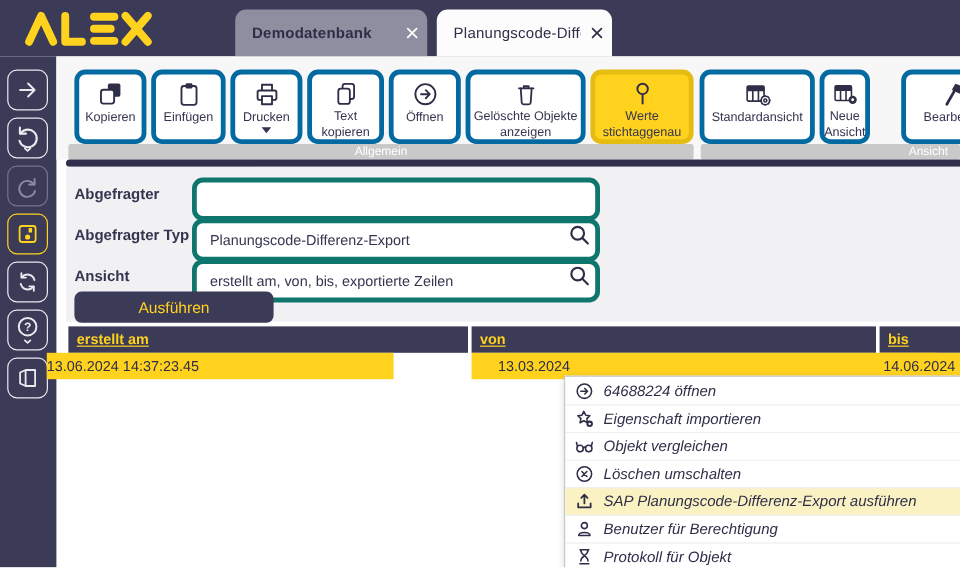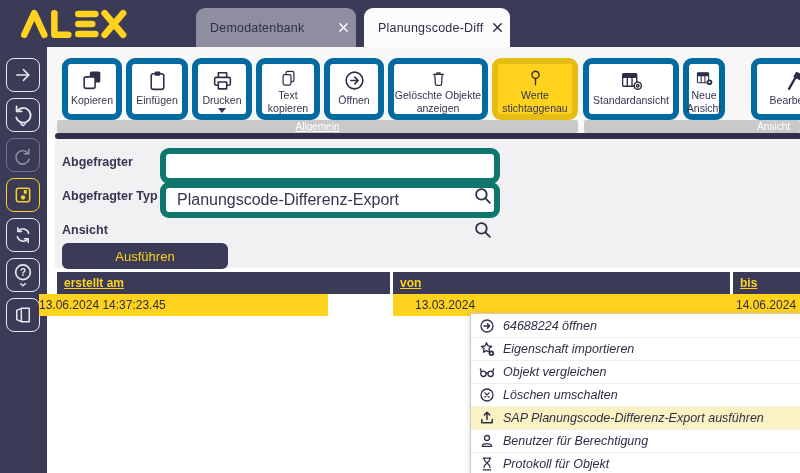--- a/index.html
+++ b/index.html
@@ -5,53 +5,53 @@
   * { margin:0; padding:0; box-sizing:border-box; }
   html,body { width:800px; height:473px; }
   body { font-family:"Liberation Sans", sans-serif; background:#fff; }
   .app { position:relative; width:800px; height:473px; overflow:hidden; background:#fff; }
 
   
   .header { position:absolute; left:0; top:0; width:800px; height:47px; background:#3B3B58; }
   .logo { position:absolute; left:12px; top:7px; }
   .tab { position:absolute; bottom:0; height:39px; border-radius:9px 9px 0 0;
          display:flex; align-items:center; font-size:12.5px; letter-spacing:.2px; }
-  .tab-inactive { left:196px; width:160px; background:#8E8EA0; color:#2E2E48; }
+  .tab-inactive { left:196px; width:160px; background:#8E8EA0; color:#2E2E48;font-weight:bold; }
   .tab-active   { left:364px; width:146px; background:#FCFCFC; color:#2E2E48; }
   .tab-label { flex:1; padding-left:14px; white-space:nowrap; overflow:hidden; }
   .tab-close { width:26px; display:flex; align-items:center; justify-content:center; cursor:pointer; }
 
   
   .sidebar { position:absolute; left:0; top:47px; width:47px; height:426px; background:#3B3B58; }
   .side-btn { position:absolute; left:6px; width:34px; height:34px; border:1.5px solid #E9E9F0;
               border-radius:8px; display:flex; align-items:center; justify-content:center; }
   .side-btn.disabled { border-color:#74748C; }
   .side-btn.save { border-color:#FFD21E; }
 
   
   .toolbar-bg { position:absolute; left:47px; top:47px; width:753px; height:86px; background:#F7F7F8; }
-  .tool-btn { position:absolute; top:58px; height:62px; background:#fff; border:6px solid #0369a1;
+  .tool-btn { position:absolute; top:58px; height:62px; background:#fff; border:4px solid #0369a1;
               border-radius:9px; display:flex; flex-direction:column; align-items:center;
               padding-top:5px; font-size:10.5px; line-height:1.18; color:#353550; text-align:center; }
   .tool-btn .lbl { margin-top:2px; white-space:pre-line; }
   .tool-btn.active { background:#FFD21E; border-color:#E5BC12; }
   .chev-down { width:0; height:0; border-left:4px solid transparent; border-right:4px solid transparent;
                border-top:5px solid #353550; margin-top:2px; }
   .group-bar { position:absolute; top:120px; height:13px; background:#C9C9C9; color:#fff;
                font-size:10px; display:flex; align-items:center; border-radius:2px; }
-  .group-bar.center { justify-content:center;text-decoration:underline; }
+  .group-bar.center { justify-content:center; }
   .group-bar.right { justify-content:flex-end; padding-right:10px; }
   .navy-divider { position:absolute; left:55px; top:133px; width:745px; height:6px;
                   background:#30304C; border-radius:3px 0 0 3px; }
 
   
   .form-panel { position:absolute; left:55px; top:139px; width:745px; height:129px; background:#F1F1F3; }
   .f-label { position:absolute; left:62px; width:100px; font-size:12.5px; font-weight:600; color:#353550; }
   .f-input { position:absolute; left:160px; width:340px; height:36px; background:#fff;
-             border:6px solid #0f766e; border-radius:9px; font-size:16px; color:#353550;
+             border:4px solid #0f766e; border-radius:9px; font-size:12px; color:#353550;
              padding:0 30px 0 11px; font-family:"Liberation Sans", sans-serif; outline:none; }
   .f-search { position:absolute; left:474px; width:18px; height:18px; }
   .exec-btn { position:absolute; left:62px; top:243px; width:166px; height:26px; background:#3B3B58;
               border:none; border-radius:6px; color:#FFD21E; font-size:13px;
               font-family:"Liberation Sans", sans-serif; cursor:pointer; }
 
   
   .th { position:absolute; top:272px; height:22px; background:#3B3B58; color:#FFD21E;
         font-size:12px; font-weight:bold; display:flex; align-items:center; padding-left:7px;text-decoration:underline; }
   .td { position:absolute; top:294px; height:22px; background:#FFD21E; color:#2E2E48;
@@ -252,20 +252,21 @@
   <input class="f-input" style="top: 148px;" value="">
 
   <label class="f-label" style="top:189px">Abgefragter Typ</label>
   <input class="f-input" style="top: 182px;" value="Planungscode-Differenz-Export">
   <svg class="f-search" style="top:187px" viewBox="0 0 17 17" fill="none" stroke="#2E2E48" stroke-width="1.7" stroke-linecap="round">
     <circle cx="7" cy="7" r="5"></circle>
       <path d="M10.8 10.8 L15 15"></path>
   </svg>
 
   <label class="f-label" style="top:223px">Ansicht</label>
+  <input class="f-input" style="top: 216px;" value="erstellt am, von, bis, exportierte Zeilen">
   <svg class="f-search" style="top:221px" viewBox="0 0 17 17" fill="none" stroke="#2E2E48" stroke-width="1.7" stroke-linecap="round">
     <circle cx="7" cy="7" r="5"></circle>
       <path d="M10.8 10.8 L15 15"></path>
   </svg>
 
   <button class="exec-btn">Ausführen</button>
 
   <div class="th" style="left:57px;width:333px">
     <span>erstellt am</span>
   </div>

